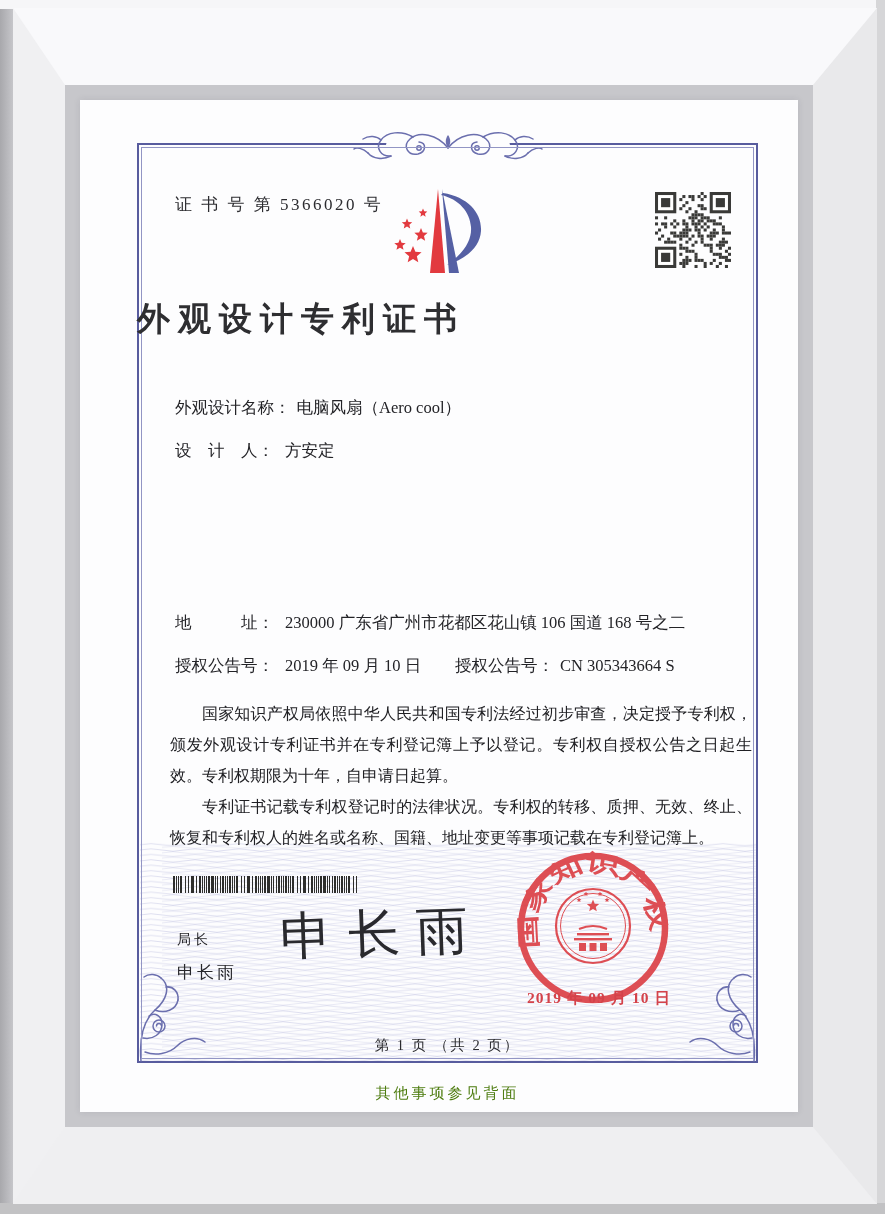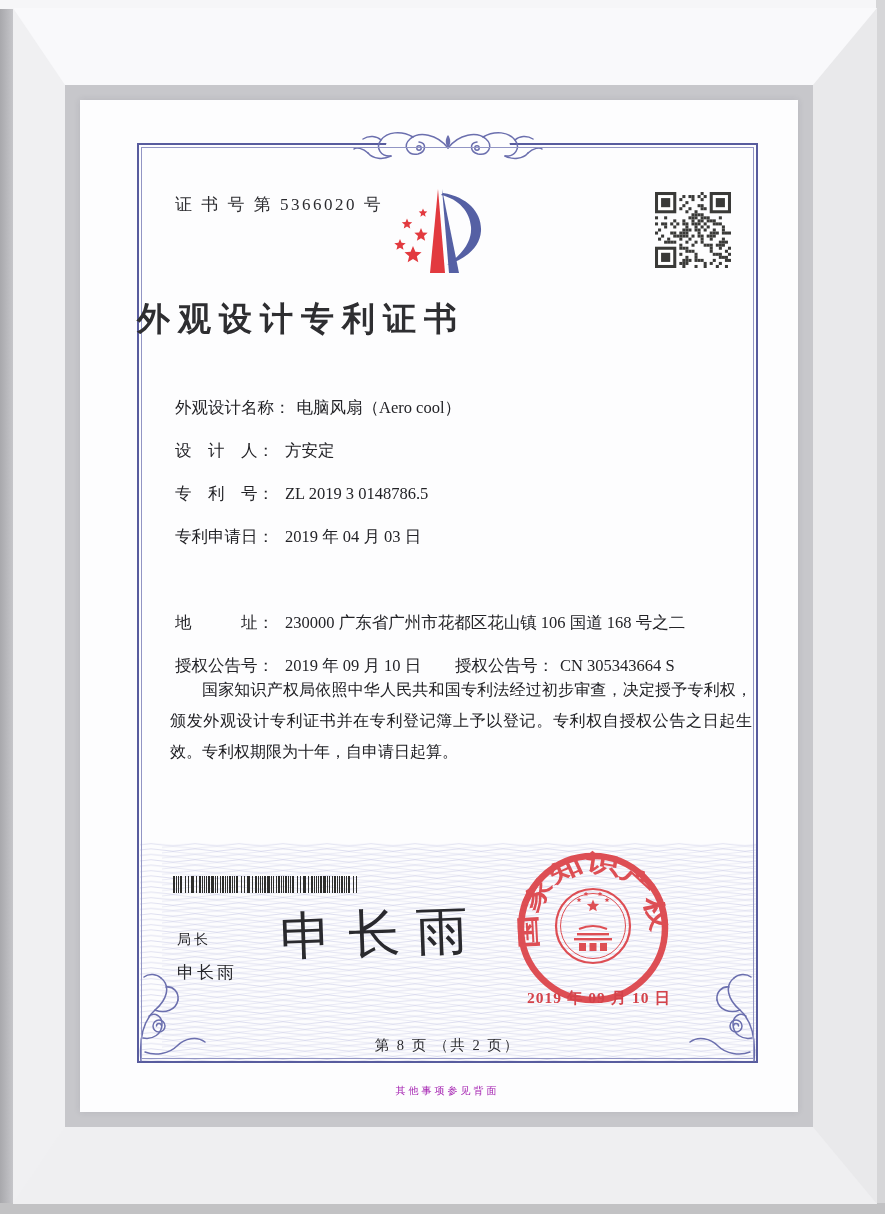--- a/index.html
+++ b/index.html
@@ -27,35 +27,35 @@
   
   .certno{position:absolute;left:95px;top:93px;font-size:17px;letter-spacing:2.5px;color:#2c2c30;}
   .logo{position:absolute;left:300px;top:85px;width:104px;height:96px;}
   .qr{position:absolute;left:575px;top:92px;width:76px;height:76px;}
   .title{position:absolute;left:57px;width:621px;top:197px;font-size:33px;
          font-weight:600;letter-spacing:8px;color:#2e2e31;}
   .row{position:absolute;left:95px;right:46px;font-size:16.5px;color:#232327;white-space:nowrap;}
   .row .lbl{display:inline-block;min-width:104px;}
   .row .val{margin-left:6px;}
   .grant2{position:absolute;left:280px;top:0;text-align:center;}
-  .paras{position:absolute;left:90px;right:46px;top:574px;font-size:16px;line-height:31px;
+  .paras{position:absolute;left:90px;right:46px;top:598px;font-size:16px;line-height:31px;
          color:#202024;text-align:justify;}
   .paras p{margin:0;text-indent:2em;}
   .barcode{position:absolute;left:93px;top:776px;}
   .sig-title{position:absolute;left:97px;top:831px;font-size:14px;letter-spacing:3px;color:#27272b;}
   .sig-name{position:absolute;left:97px;top:861px;font-size:17px;letter-spacing:3px;color:#27272b;}
   .signature{position:absolute;left:200px;top:798px;width:270px;font-size:52px;color:#2a2a2e;
              letter-spacing:16px;transform:rotate(-2deg);white-space:nowrap;}
   .seal{position:absolute;left:433px;top:748px;width:160px;height:160px;}
   .seal-date{position:absolute;left:447px;top:888px;font-size:15.5px;letter-spacing:1px;
              color:#d4424a;font-weight:600;}
   .page-info{position:absolute;left:57px;width:621px;top:936px;text-align:center;font-size:14.5px;
              letter-spacing:2px;color:#2a2a2e;}
-  .back-note{position:absolute;left:57px;width:621px;top:984px;text-align:center;font-size:10px;
-             letter-spacing:3px;color:#a21caf;}
+  .back-note{position:absolute;left:57px;width:621px;top:984px;text-align:center;font-size:15px;
+             letter-spacing:3px;color:#4d7c0f;}
 </style>
 </head>
 <body>
 
 <div class="photo">
   <div class="edge-left"></div>
   <div class="edge-top"></div>
   <div class="edge-right"></div>
   <div class="edge-bottom"></div>
   <div class="frame-face"></div>
@@ -299,38 +299,33 @@
       </svg>
 
     <div class="title">外观设计专利证书</div>
 
     <div class="row" style="top:340px">
       <span class="lbl">设　计　人：</span><span class="val">方安定</span>
     </div>
     <div class="row" style="top:297px">
       <span class="lbl">外观设计名称：</span><span class="val">电脑风扇（Aero cool）</span>
     </div>
-    <div class="row" style="top:383px">
-      <span class="lbl">专　利　号：</span><span class="val">ZL 2019 3 0148786.5</span>
-    </div>
-    <div class="row" style="top:426px">
-      <span class="lbl">专利申请日：</span><span class="val">2019 年 04 月 03 日</span>
-    </div>
     <div class="row" style="top:512px">
       <span class="lbl">地　　　址：</span><span class="val">230000 广东省广州市花都区花山镇 106 国道 168 号之二</span>
     </div>
     <div class="row" style="top:555px">
       <span class="lbl">授权公告号：</span><span class="val">2019 年 09 月 10 日</span>
       <span class="grant2">
         <span class="lbl" style="min-width:0">授权公告号：</span><span class="val">CN 305343664 S</span>
       </span>
     </div>
 
     <div class="paras">
       <p>国家知识产权局依照中华人民共和国专利法经过初步审查，决定授予专利权，颁发外观设计专利证书并在专利登记簿上予以登记。专利权自授权公告之日起生效。专利权期限为十年，自申请日起算。</p>
+      <p>专利证书记载专利权登记时的法律状况。专利权的转移、质押、无效、终止、恢复和专利权人的姓名或名称、国籍、地址变更等事项记载在专利登记簿上。</p>
     </div>
 
     <svg id="barcode" class="barcode" width="187" height="17">
         <rect x="0" y="0" width="2" height="17" fill="#2e2e2c"></rect>
         <rect x="3" y="0" width="1" height="17" fill="#2e2e2c"></rect>
         <rect x="5" y="0" width="1" height="17" fill="#2e2e2c"></rect>
         <rect x="7" y="0" width="2" height="17" fill="#2e2e2c"></rect>
         <rect x="12" y="0" width="1" height="17" fill="#2e2e2c"></rect>
         <rect x="15" y="0" width="1" height="17" fill="#2e2e2c"></rect>
         <rect x="18" y="0" width="3" height="17" fill="#2e2e2c"></rect>
@@ -418,16 +413,16 @@
         <path d="M80.00,51.50L81.72,55.63L86.18,55.99L82.78,58.90L83.82,63.26L80.00,60.92L76.18,63.26L77.22,58.90L73.82,55.99L78.28,55.63Z" fill="#dc4248" stroke="none"></path>
             <path d="M66.00,49.40L66.69,51.05L68.47,51.20L67.11,52.36L67.53,54.10L66.00,53.17L64.47,54.10L64.89,52.36L63.53,51.20L65.31,51.05Z" fill="#dc4248" stroke="none"></path>
             <path d="M73.00,43.40L73.69,45.05L75.47,45.20L74.11,46.36L74.53,48.10L73.00,47.17L71.47,48.10L71.89,46.36L70.53,45.20L72.31,45.05Z" fill="#dc4248" stroke="none"></path>
             <path d="M87.00,43.40L87.69,45.05L89.47,45.20L88.11,46.36L88.53,48.10L87.00,47.17L85.47,48.10L85.89,46.36L84.53,45.20L86.31,45.05Z" fill="#dc4248" stroke="none"></path>
             <path d="M94.00,49.40L94.69,51.05L96.47,51.20L95.11,52.36L95.53,54.10L94.00,53.17L92.47,54.10L92.89,52.36L91.53,51.20L93.31,51.05Z" fill="#dc4248" stroke="none"></path>
           </g>
       </g>
     </svg>
     <div class="seal-date">2019 年 09 月 10 日</div>
 
-    <div class="page-info">第 8 页 （共 2 页）</div>
+    <div class="page-info">第 1 页 （共 2 页）</div>
     <div class="back-note">其他事项参见背面</div>
   </div>
 </div>
 
 </body></html>

